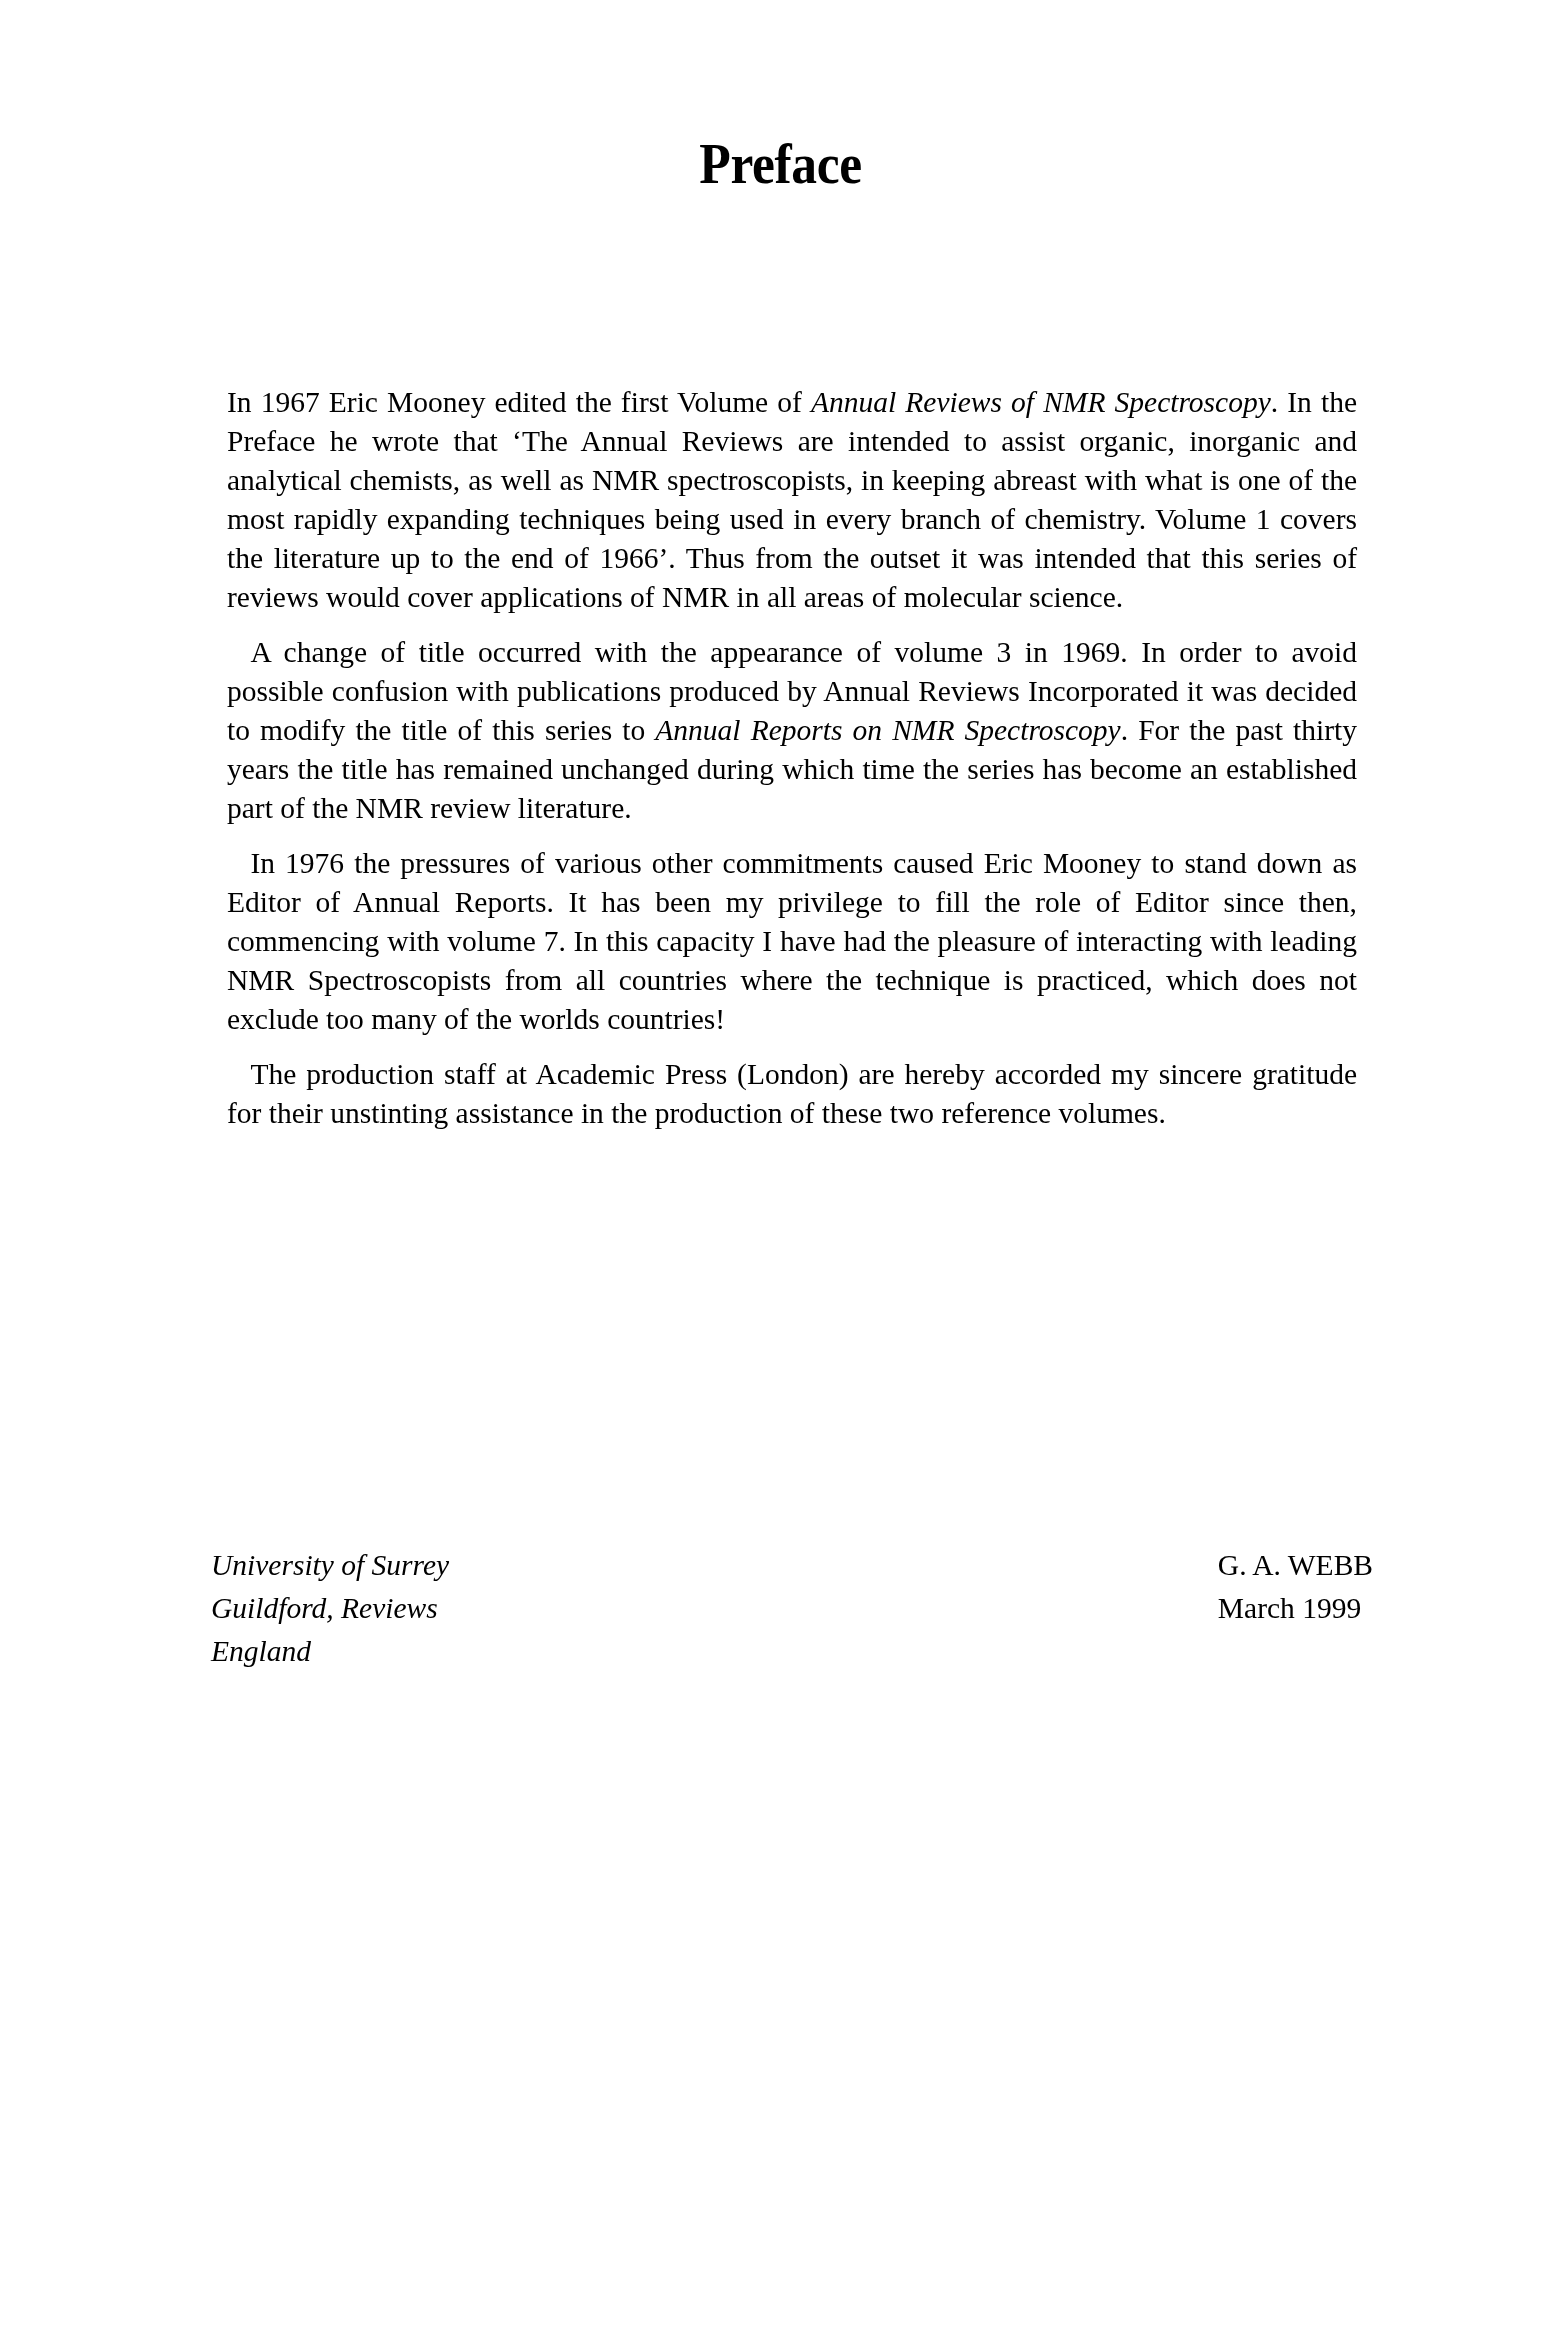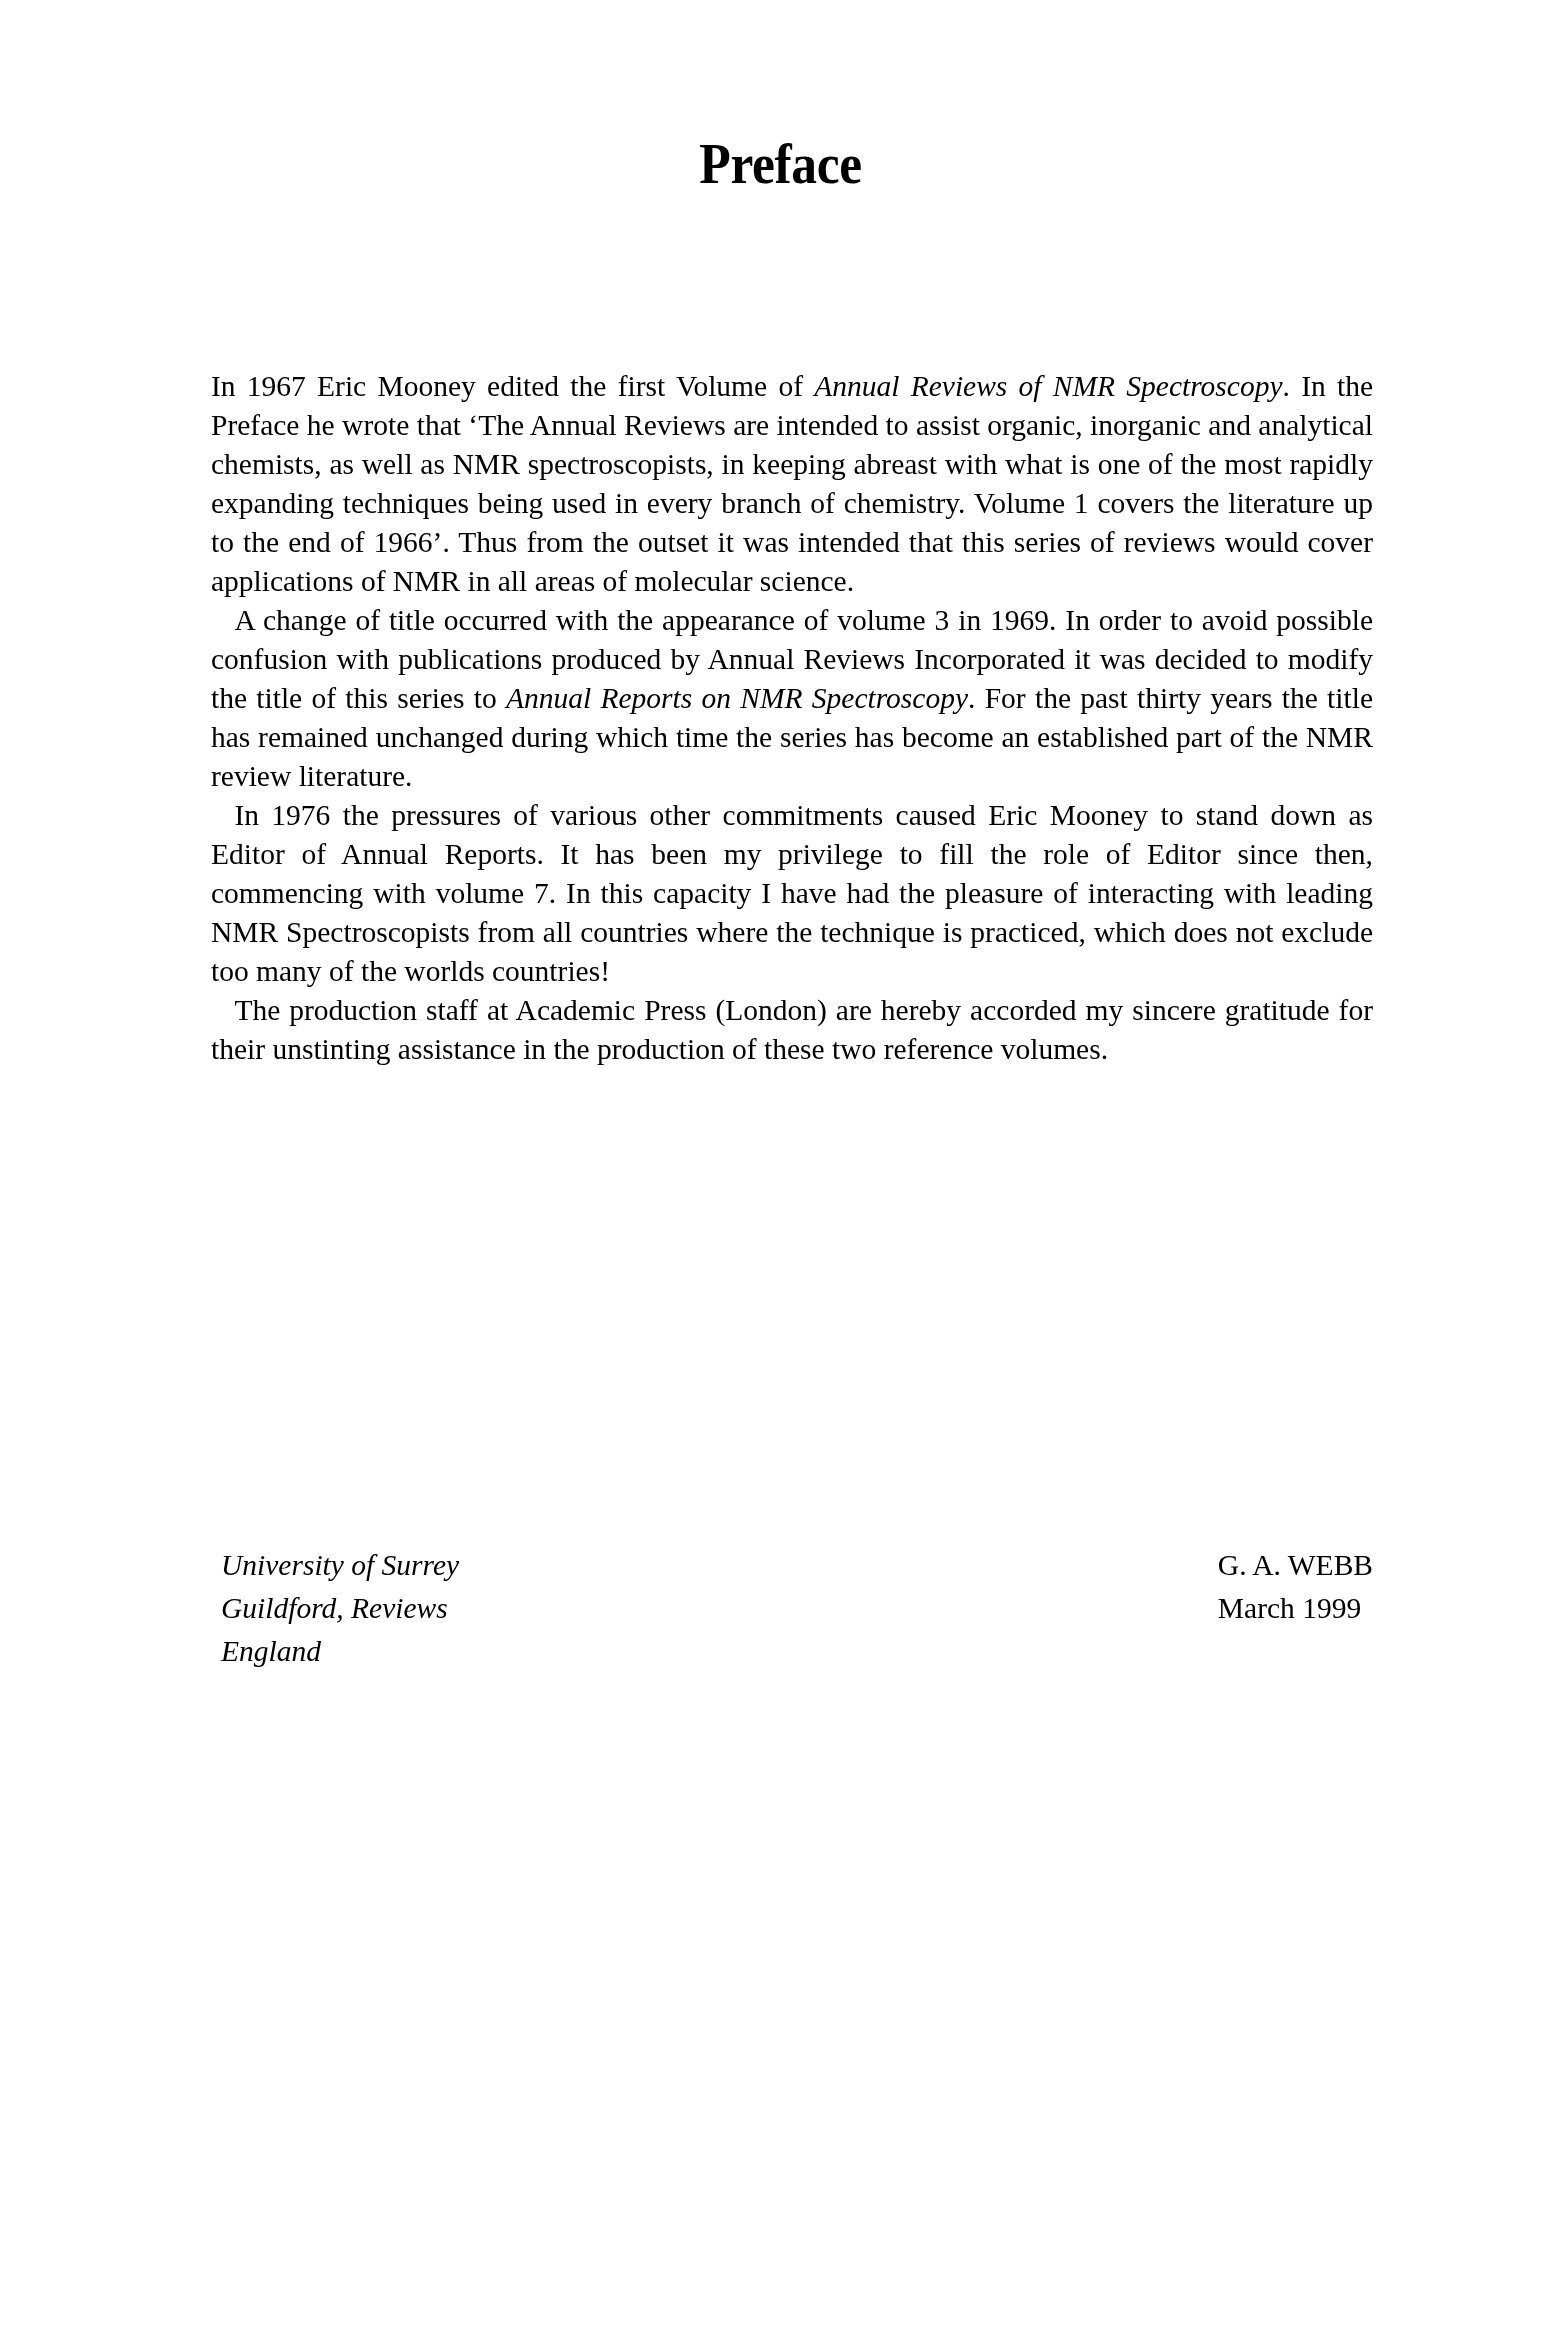--- a/index.html
+++ b/index.html
@@ -27,40 +27,40 @@
   }
   .body-text {
     position: absolute;
     top: 367px;
     left: 211px;
     width: 1162px;
     font-size: 29.5px;
     line-height: 39px;
   }
   .para {
-    margin: 0;
+    margin: 16px;
     text-align: justify;
     text-align-last: left;
     hyphens: none;
   }
   .para.indent { text-indent: 23.4px; }
   .para em { font-style: italic; }
   .signature {
     position: absolute;
     top: 1544px;
     left: 211px;
     width: 1162px;
     font-size: 29.5px;
     line-height: 43px;
     display: flex;
     justify-content: space-between;
   }
   .sig-left { font-style: italic; }
   .sig-right { }
-  .sig-line { display: block; margin-left: 10px; }
+  .sig-line { display: block; }
 </style>
 </head>
 <body>
 
 <h1 class="page-title">Preface</h1>
 
 <div class="body-text">
   <p class="para"><span>In 1967 Eric Mooney edited the first Volume of </span><em>Annual Reviews of NMR Spectroscopy</em><span>. In the Preface he wrote that ‘The Annual Reviews are intended to assist organic, inorganic and analytical chemists, as well as NMR spectroscopists, in keeping abreast with what is one of the most rapidly expanding techniques being used in every branch of chemistry. Volume 1 covers the literature up to the end of 1966’. Thus from the outset it was intended that this series of reviews would cover applications of NMR in all areas of molecular science.</span></p>
   <p class="para indent"><span>A change of title occurred with the appearance of volume 3 in 1969. In order to avoid possible confusion with publications produced by Annual Reviews Incorporated it was decided to modify the title of this series to </span><em>Annual Reports on NMR Spectroscopy</em><span>. For the past thirty years the title has remained unchanged during which time the series has become an established part of the NMR review literature.</span></p>
   <p class="para indent"><span>In 1976 the pressures of various other commitments caused Eric Mooney to stand down as Editor of Annual Reports. It has been my privilege to fill the role of Editor since then, commencing with volume 7. In this capacity I have had the pleasure of interacting with leading NMR Spectroscopists from all countries where the technique is practiced, which does not exclude too many of the worlds countries!</span></p>

